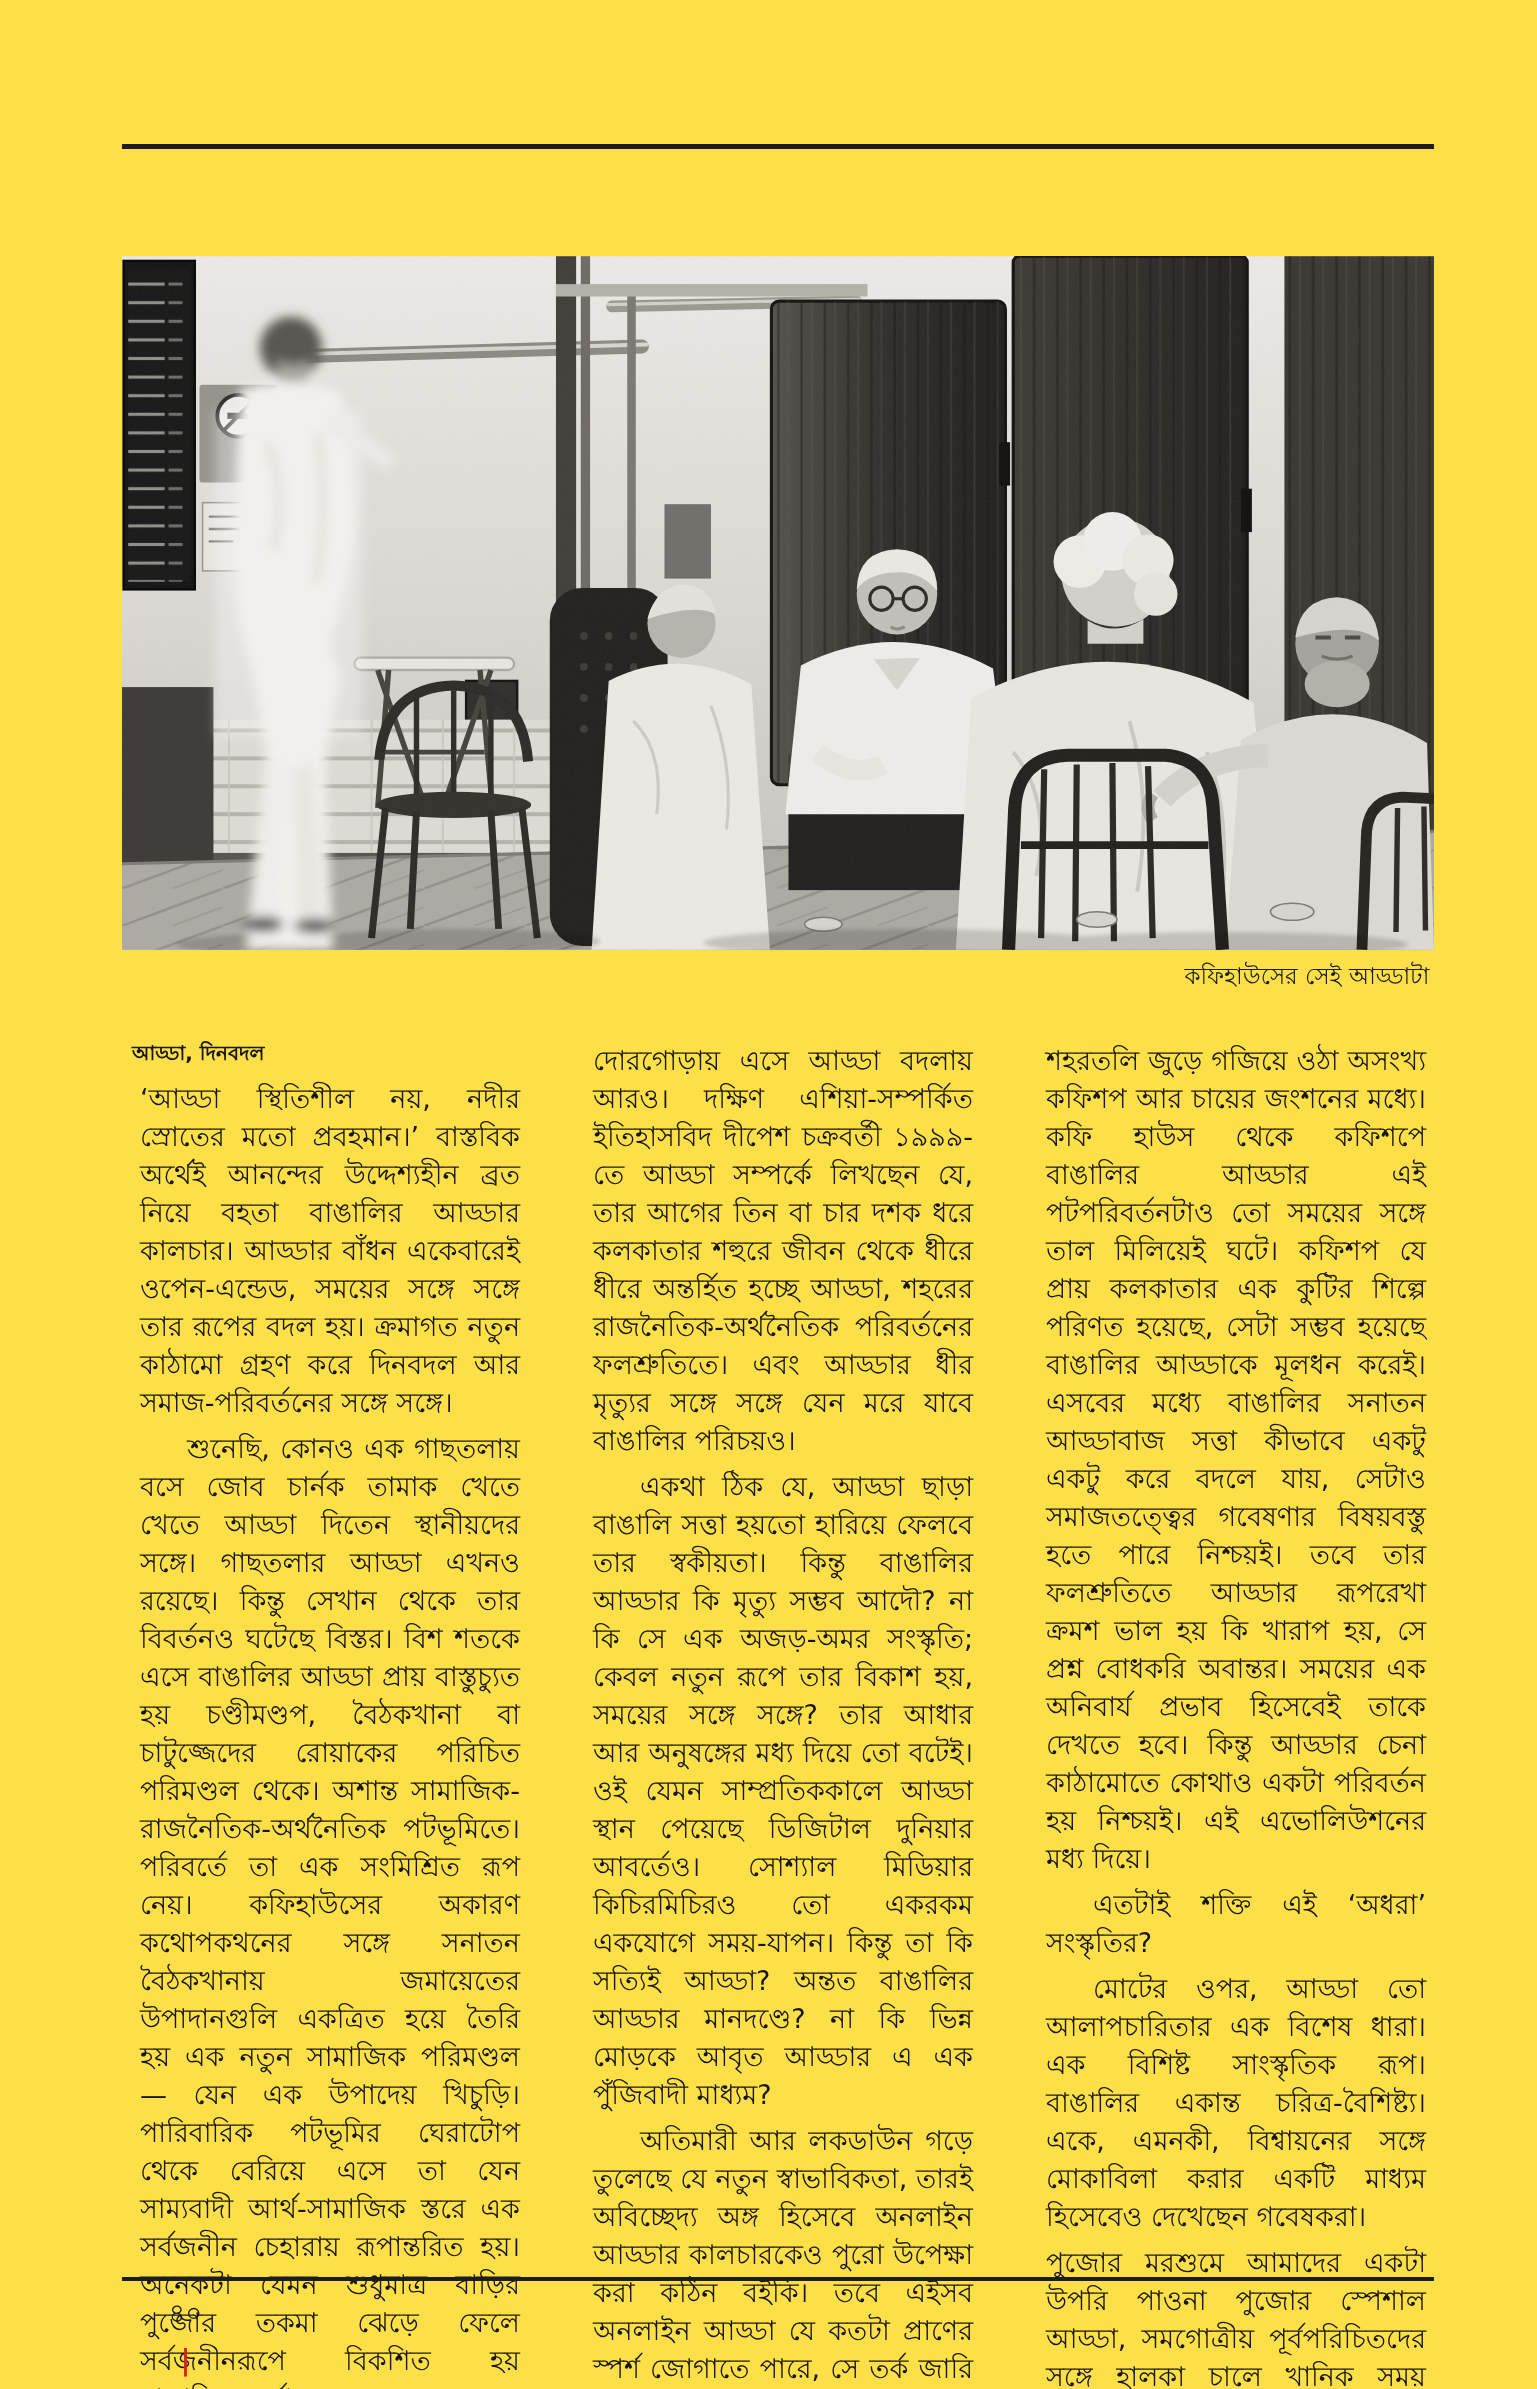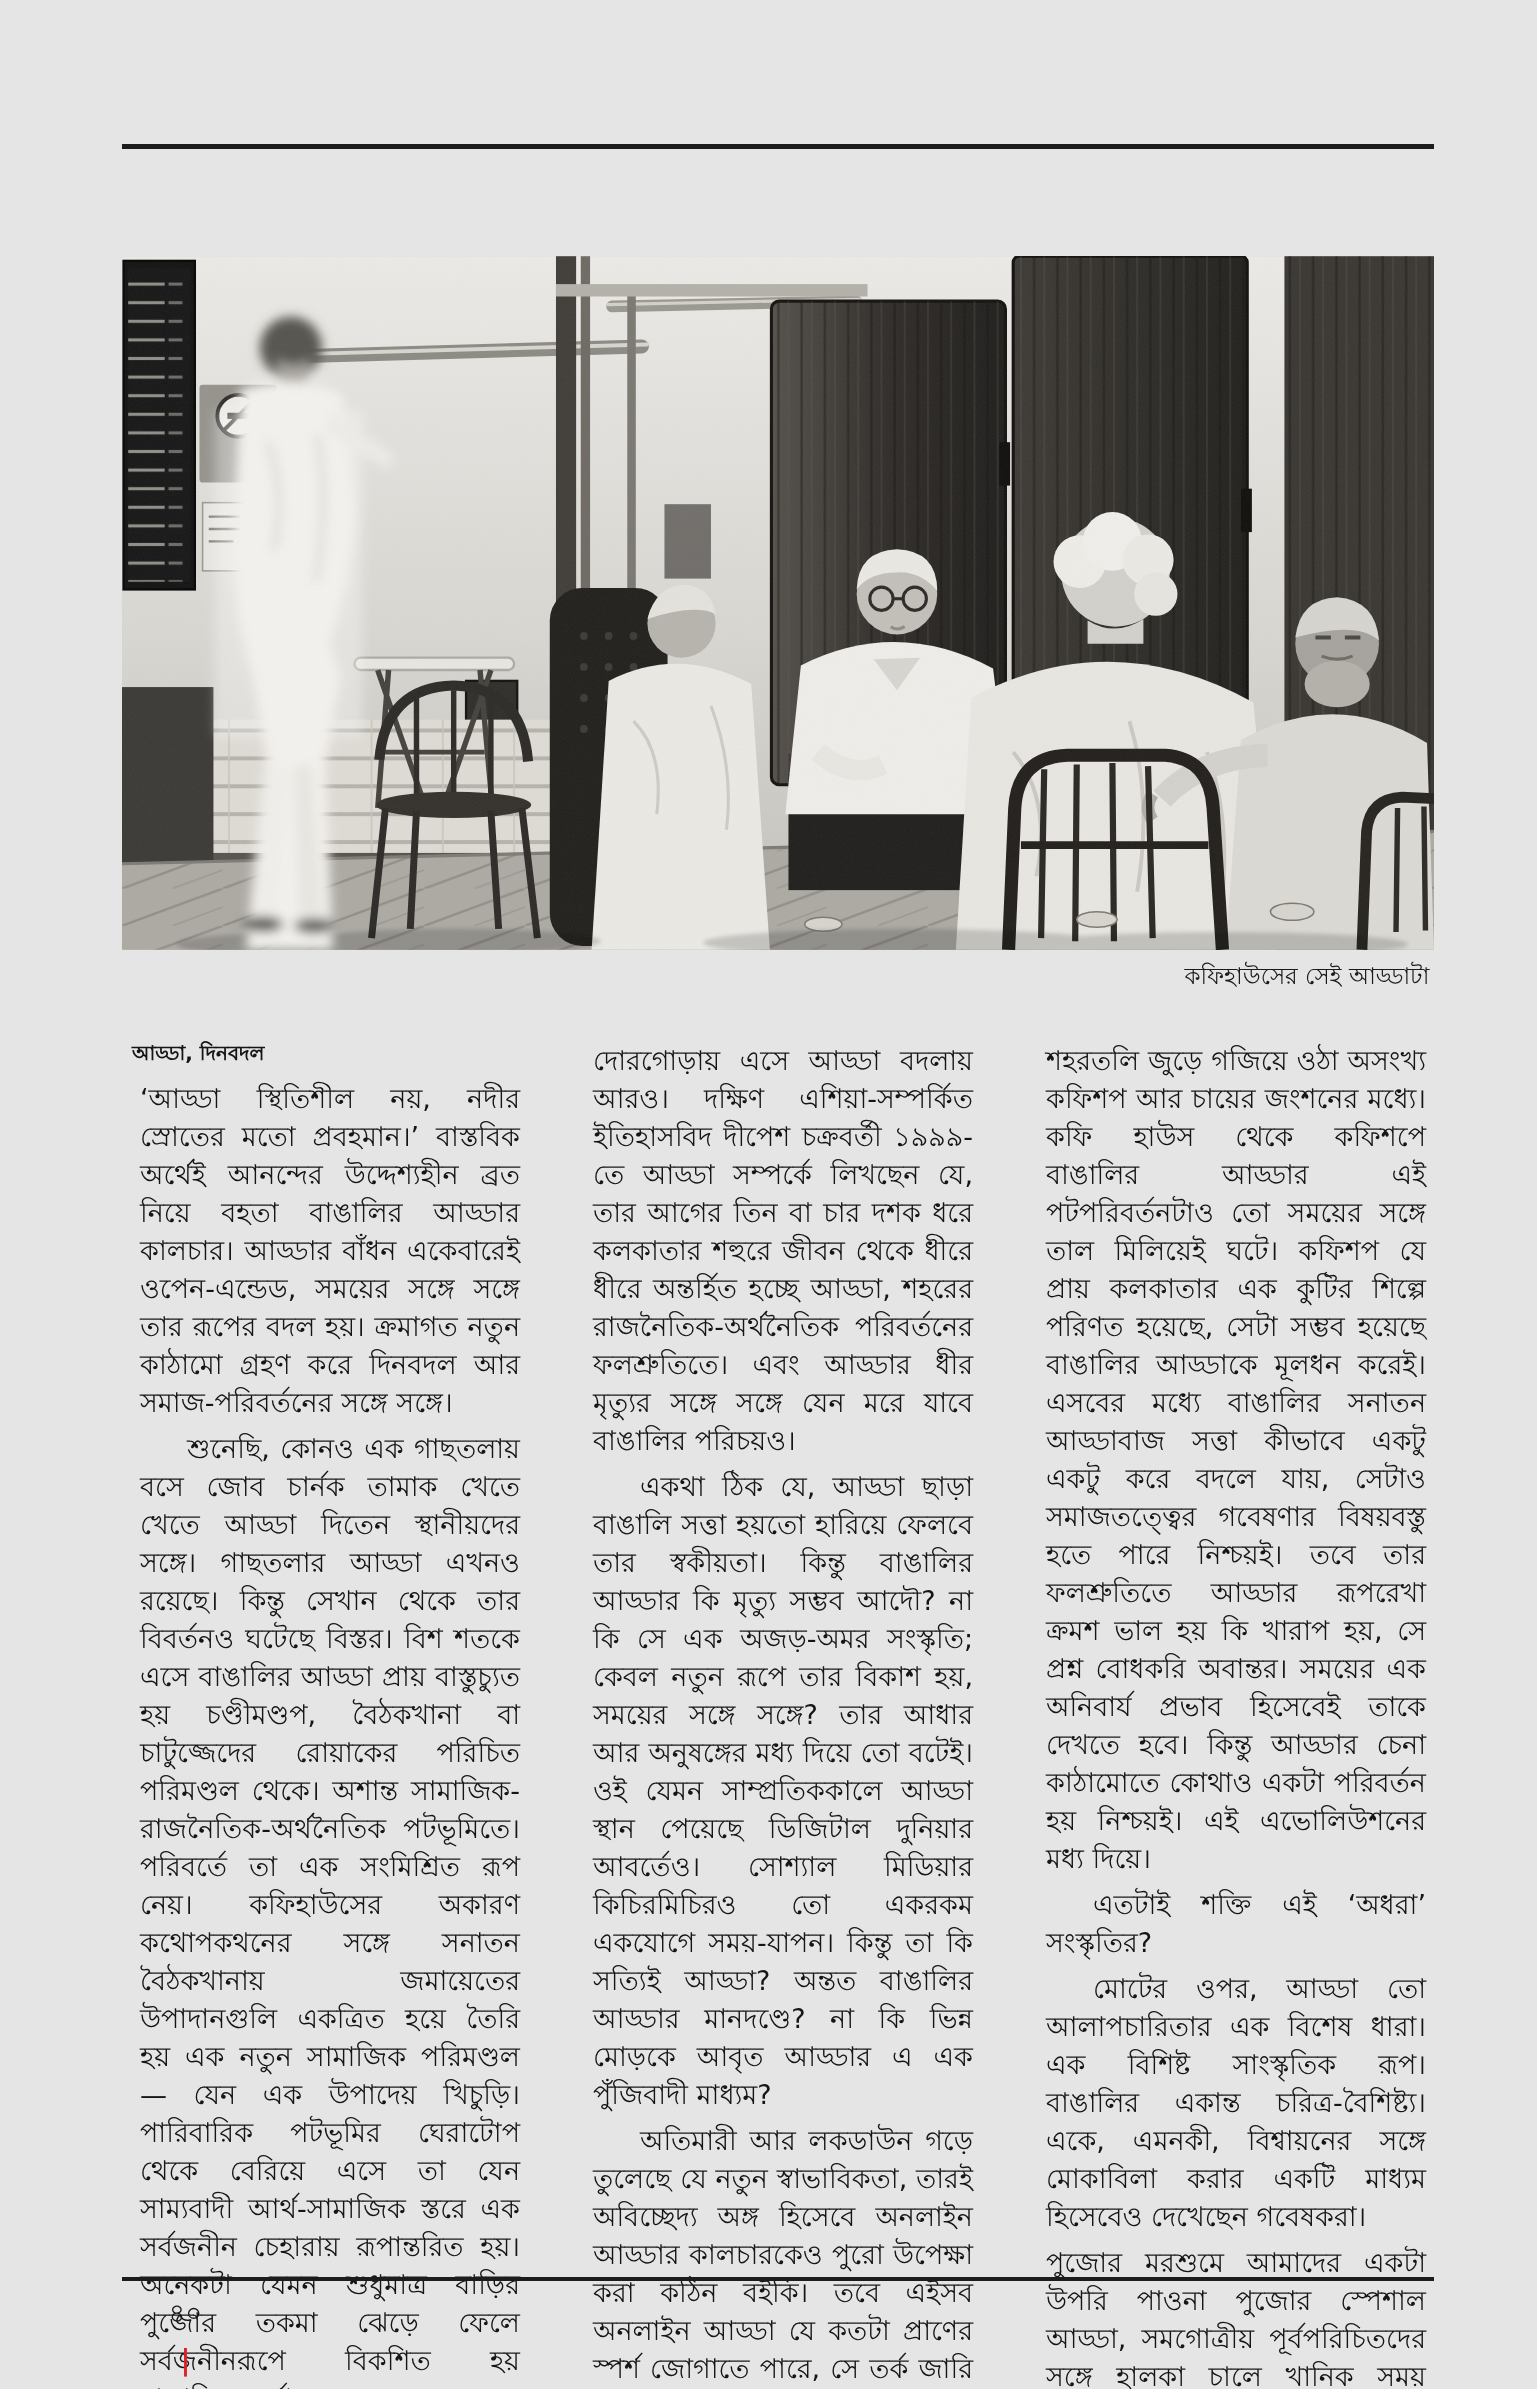--- a/index.html
+++ b/index.html
@@ -1,20 +1,20 @@
 <!DOCTYPE html>
 <html style="font-size:12.4px"><head>
 <meta charset="utf-8">
 <style>
   * { margin:0; padding:0; box-sizing:border-box; }
   html,body { background:#ffffff; }
   body { width:1538px; height:2389px; position:relative; }
   .page {
     position:absolute; left:0; top:0; width:1538px; height:2389px;
-    background:#e5e5e5; color:#141414;
+    background:#fde047; color:#141414;
     font-family:"DejaVu Sans", sans-serif; overflow:hidden;
   }
   .top-rule {
     position:absolute; left:122px; top:144px; width:1312px; height:4.7px;
     background:#1c1c1c;
   }
   .photo-frame {
     position:absolute; left:122px; top:256px; width:1312px; height:694px;
     background:#d8d6d1; overflow:hidden;
   }

